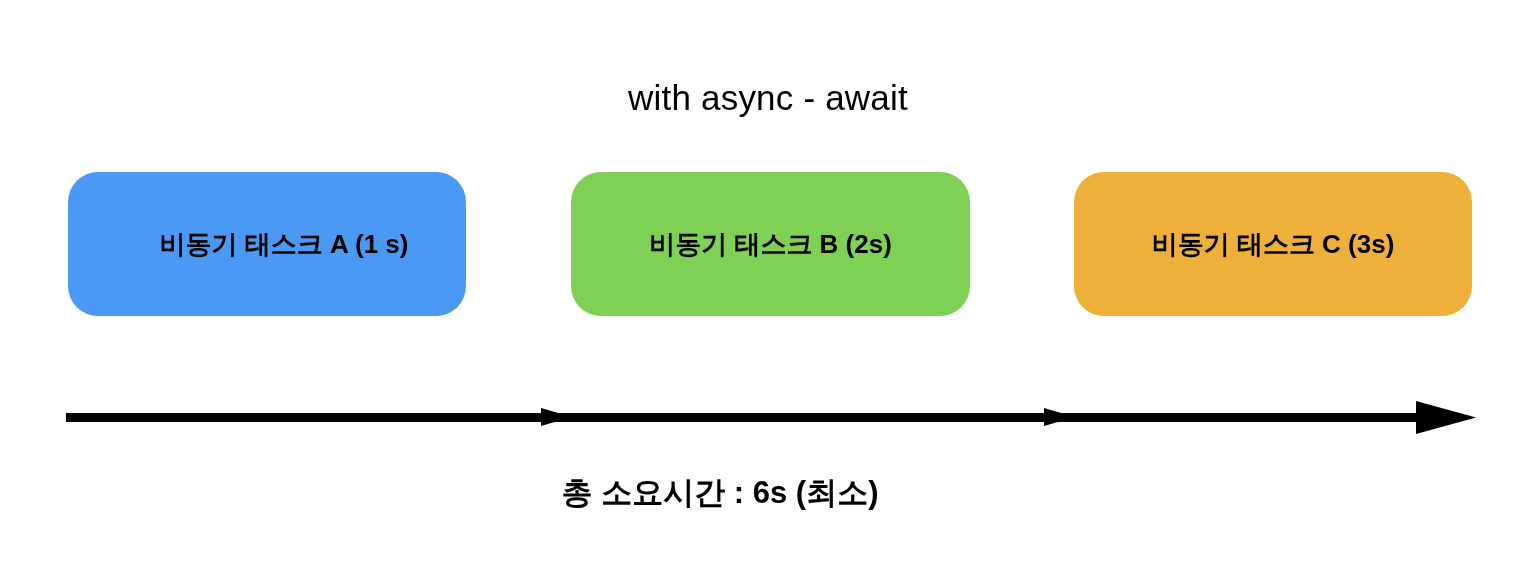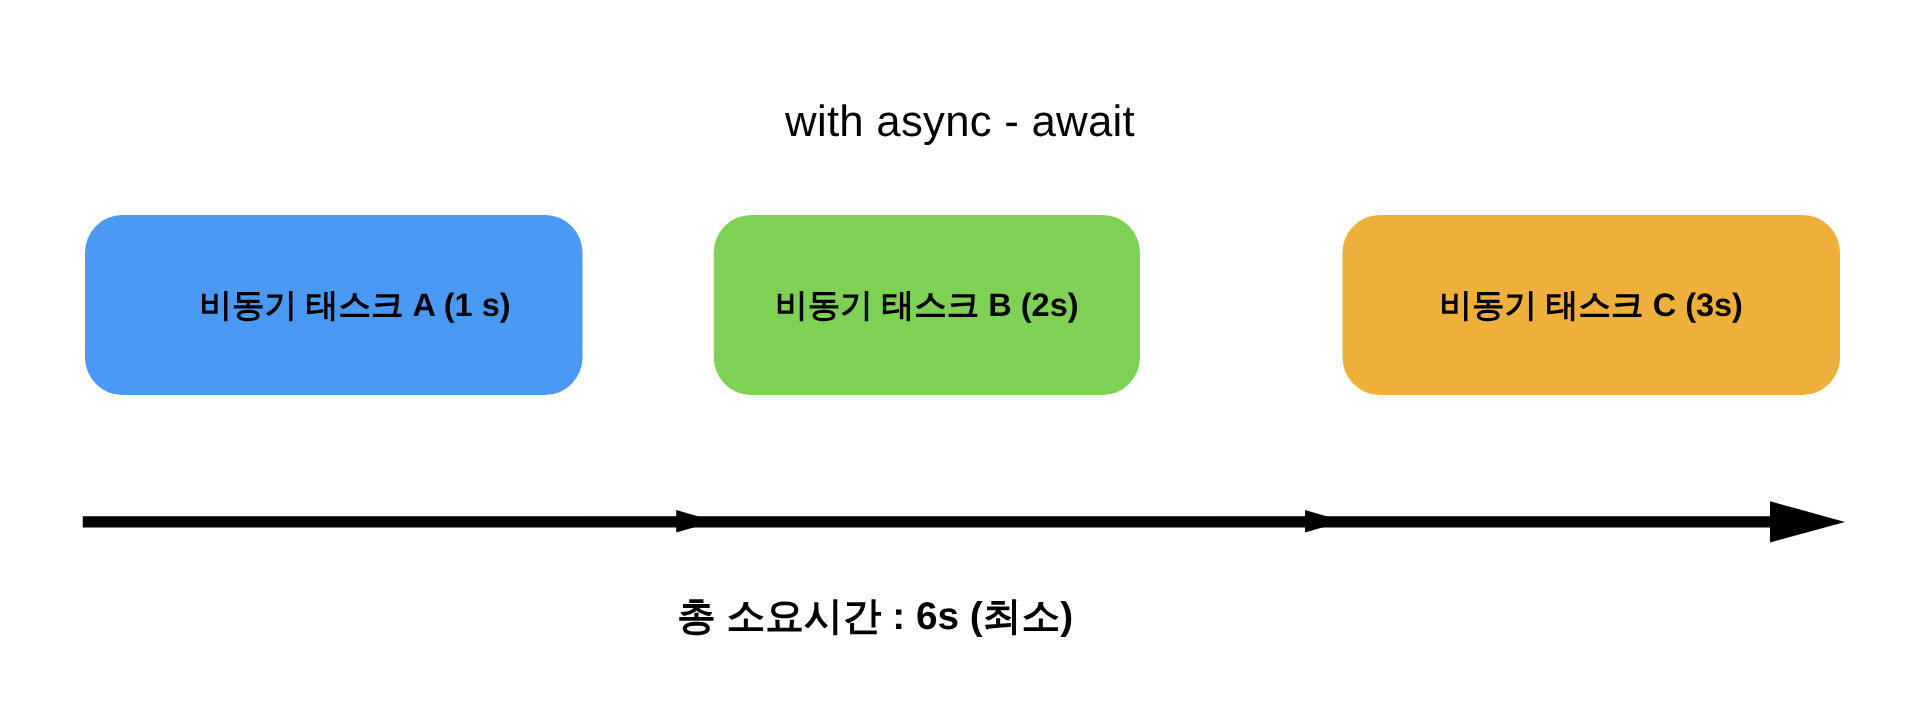--- a/index.html
+++ b/index.html
@@ -62,21 +62,21 @@
     font-size: 26px;
     font-weight: bold;
     color: #000000;
     white-space: pre;
     text-align: center;
     line-height: 1;
   }
 
   
   #task-box-0 { left: 68px;   width: 398px; }
-  #task-box-1 { left: 571px;  width: 341px; }
+  #task-box-1 { left: 571px;  width: 399px; }
   #task-box-2 { left: 1074px; width: 398px; justify-content: center; }
 
   
   .connector {
     position: absolute;
     top: 236px;
     height: 18px;
   }
   #connector-0 { left: 467px;  width: 105px; }
   #connector-1 { left: 970px;  width: 105px; }
@@ -96,20 +96,21 @@
   .total-time-caption {
     position: absolute;
     left: 0;
     top: 472px;
     width: 1400px;
     text-align: center;
     font-size: 31px;
     font-weight: bold;
     color: #000000;
     white-space: pre;
+    padding-left: 20px;
   }
 </style>
 </head>
 <body>
 
 <div id="canvas" style="background: rgb(255, 255, 255);">
 
   <div class="diagram-title">with async - await</div>
 
   <div class="task-row">

